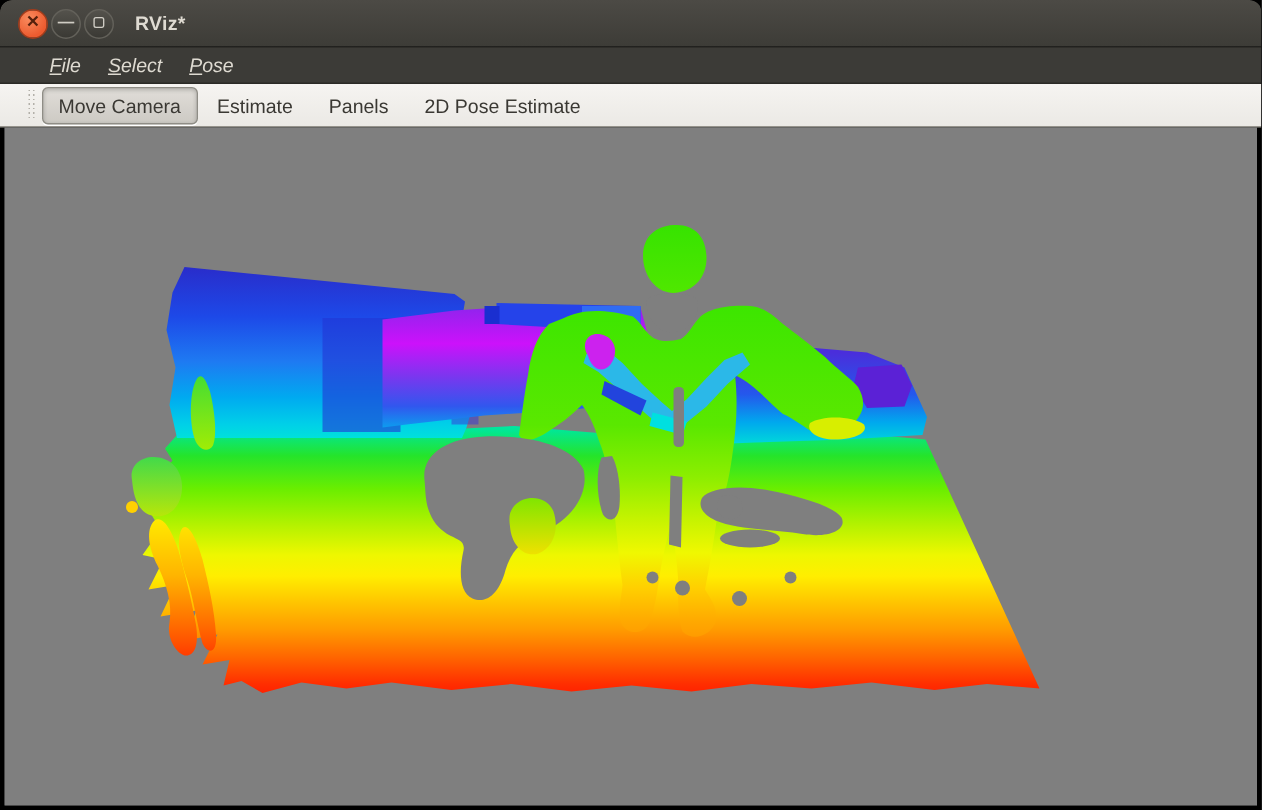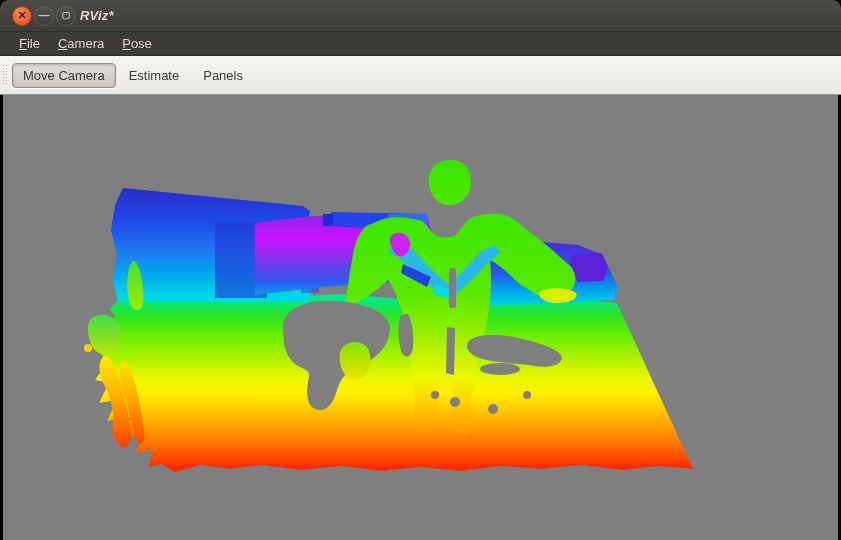--- a/index.html
+++ b/index.html
@@ -24,39 +24,38 @@
   .winbtn.close{
     background:radial-gradient(circle at 35% 30%,#f98b5e,#ec5b2f 70%);
     border-color:#a03c1c;color:#55200c;margin-left:2px;
   }
   .winbtn.min,.winbtn.max{
     background:linear-gradient(#54524c,#3a3934);
     border-color:#63615a;color:#cfccc4;
   }
   .winbtn.max span{font-size:9px;transform:translateY(-0.5px);}
   .win-title{
-    color:#dfdbd2;font-weight:bold;font-size:13px;margin-left:2px;
+    color:#dfdbd2;font-weight:bold;font-size:13px;margin-left:12px;
     letter-spacing:.2px;
-    font-style:italic;
   }
   
   .menubar{
     height:24px;background:#3c3b37;display:flex;align-items:center;
-    padding-left:10px;border-bottom:1px solid #2b2a26;
+    padding-left:24px;border-bottom:1px solid #2b2a26;font-style:italic;
   }
   .menu-item{
     display:inline-block;color:#dfdbd2;font-size:13px;
     padding:2px 9px;cursor:default;
   }
   .menu-item::first-letter{text-decoration:underline;}
   
   .toolbar{
-    height:39px;background:linear-gradient(#f6f4f1,#ebe9e5);
+    height:29px;background:linear-gradient(#f6f4f1,#ebe9e5);
     border-bottom:1px solid #96938c;display:flex;align-items:center;
-    padding-left:2px;
+    padding-left:18px;
   }
   .tb-handle{
     width:5px;height:20px;margin:0 4px 0 1px;
     background-image:repeating-linear-gradient(#b3b0a9 0 1px,transparent 1px 3px),
                      repeating-linear-gradient(#b3b0a9 0 1px,transparent 1px 3px);
     background-size:1px 100%,1px 100%;
     background-position:0 0,3px 0;background-repeat:no-repeat;
   }
   .tool{
     font-size:13px;color:#3a3833;padding:4px 10px;margin-right:2px;
@@ -83,29 +82,30 @@
     <div class="winbtn close">✕</div>
     <div class="winbtn min">—</div>
     <div class="winbtn max">
         <span>▢</span>
       </div>
     <div class="win-title">RViz*</div>
   </div>
 
   <div class="menubar">
     <span class="menu-item">File</span>
-    <span class="menu-item">Camera</span>
+    <span class="menu-item">Select</span>
     <span class="menu-item">Pose</span>
   </div>
 
   <div class="toolbar">
     <div class="tb-handle"></div>
     <div class="tool active">Move Camera</div>
     <div class="tool">Estimate</div>
     <div class="tool">Panels</div>
+    <div class="tool">2D Pose Estimate</div>
   </div>
 
   <div class="viewport">
     <svg width="835" height="452" viewBox="0 0 835 452">
       <defs>
         <linearGradient id="gradFloor" x1="0" y1="185" x2="0" y2="385" gradientUnits="userSpaceOnUse">
           <stop offset="0" stop-color="#00e4da"></stop>
           <stop offset="0.08" stop-color="#00e79a"></stop>
           <stop offset="0.17" stop-color="#25e42a"></stop>
           <stop offset="0.28" stop-color="#6aee00"></stop>

